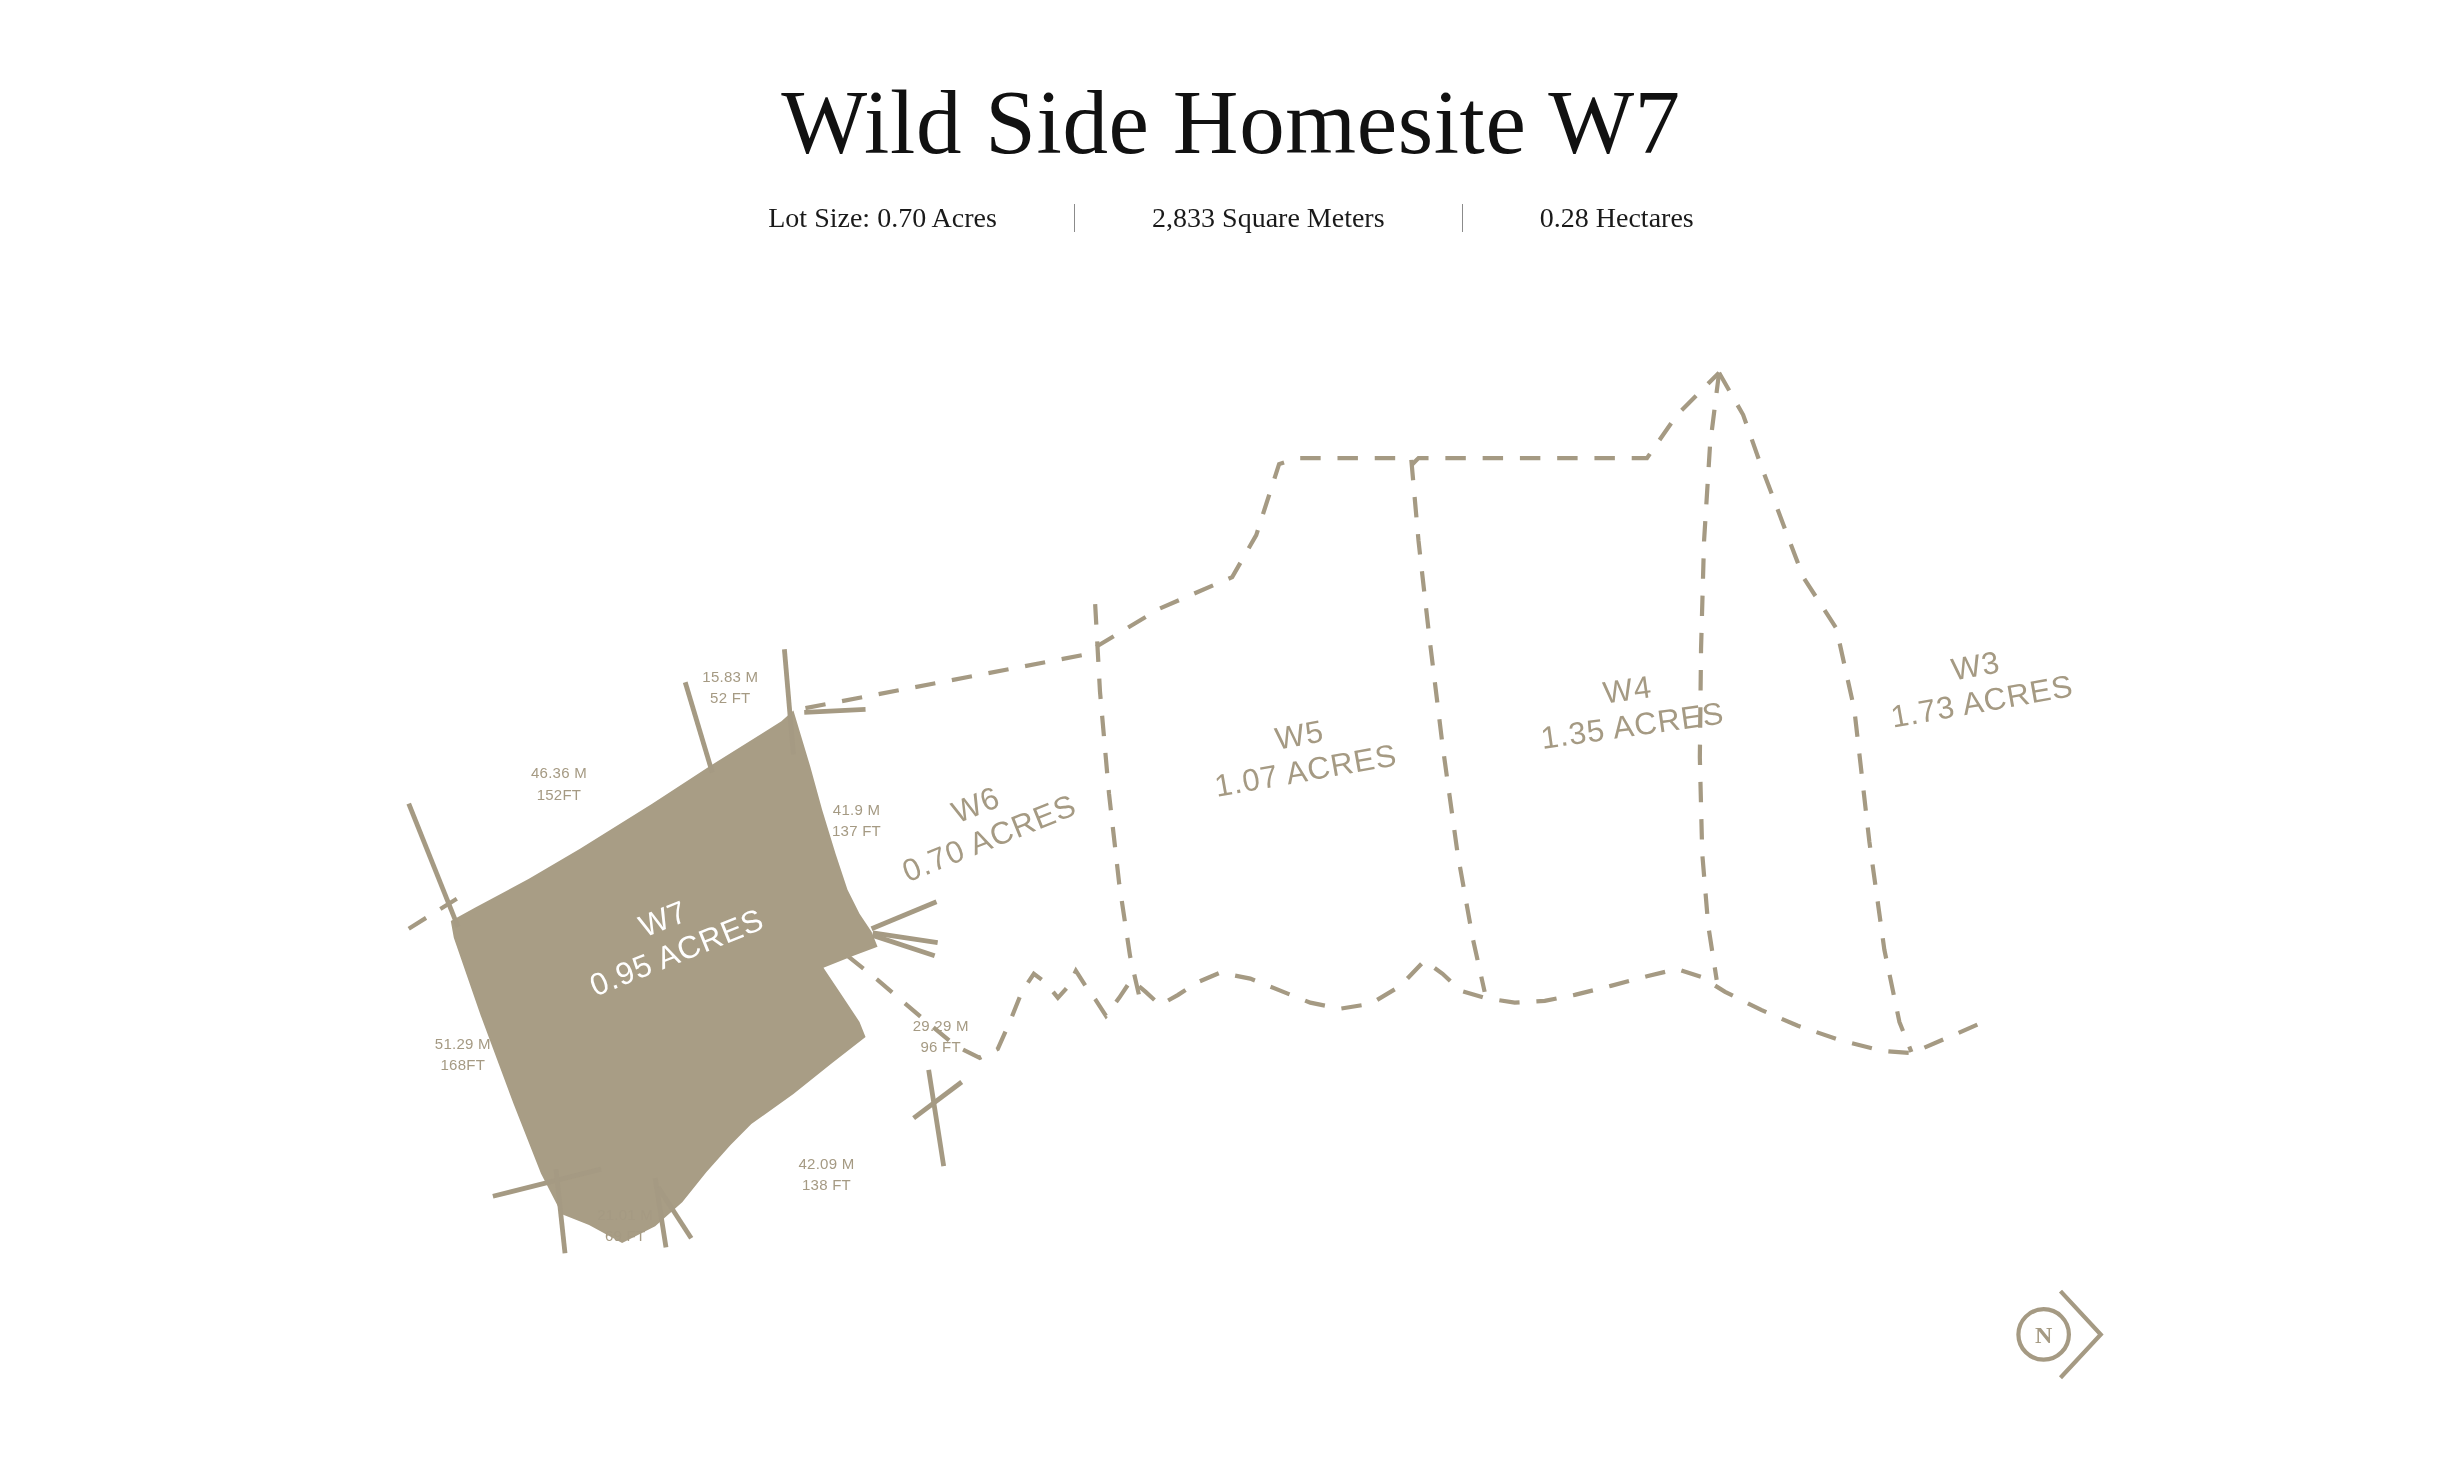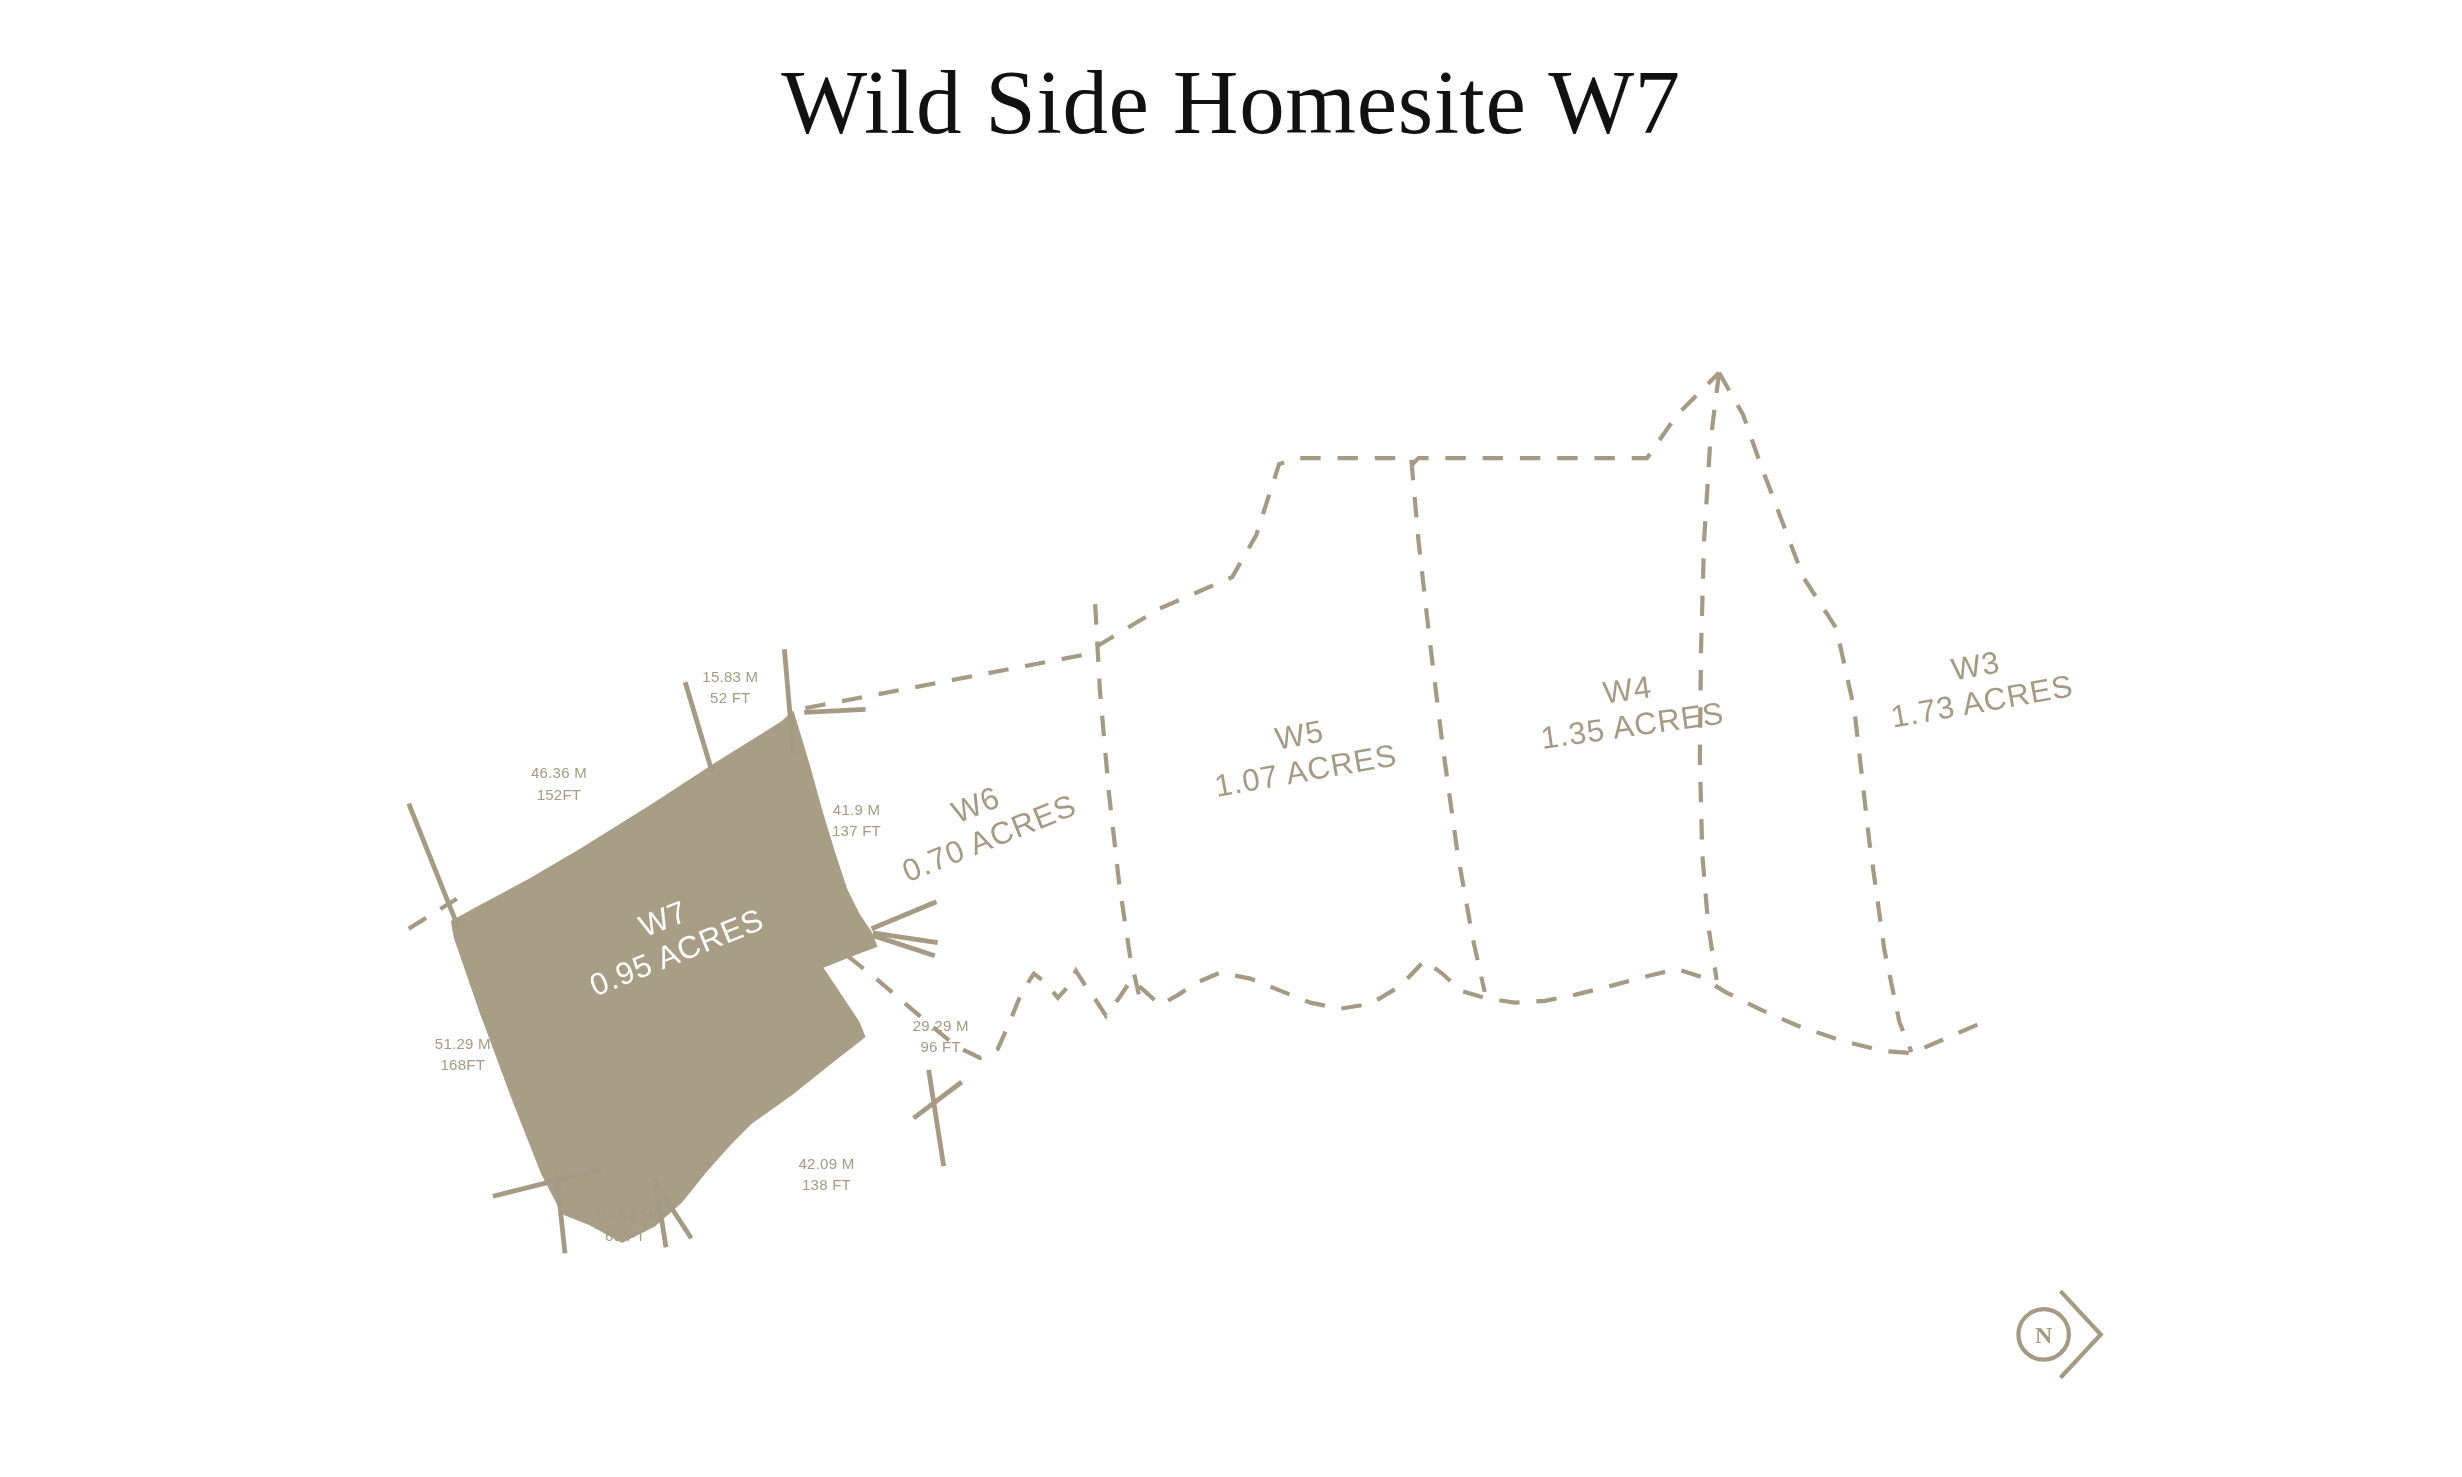--- a/index.html
+++ b/index.html
@@ -18,21 +18,21 @@
   
   #header {
     position: absolute;
     top: 0;
     left: 0;
     width: 2462px;
     text-align: center;
   }
   #map-title {
     margin: 0;
-    padding-top: 57px;
+    padding-top: 77px;
     font-family: "Liberation Serif", serif;
     font-size: 91px;
     font-weight: 400;
     letter-spacing: 0.6px;
     color: #111111;
     line-height: 1.0;
   }
   #subtitle-row {
     margin-top: 34px;
     display: flex;
@@ -95,20 +95,27 @@
     font-size: 40px;
     font-weight: 700;
     fill: #a59a83;
   }
 </style>
 </head>
 <body>
 
 <div id="header">
   <h1 id="map-title">Wild Side Homesite W7</h1>
+  <div id="subtitle-row">
+    <span class="subtitle-item">Lot Size: 0.70 Acres</span>
+    <span class="subtitle-divider"></span>
+    <span class="subtitle-item">2,833 Square Meters</span>
+    <span class="subtitle-divider"></span>
+    <span class="subtitle-item">0.28 Hectares</span>
+  </div>
 </div>
 
 <div id="map-canvas">
   <svg id="map-svg" viewBox="0 0 4096 2457" xmlns="http://www.w3.org/2000/svg">
 
     <g fill="none" stroke="#a59a83" stroke-width="7" stroke-linecap="butt" stroke-dasharray="34 28">
 
       <path d="M 1340,1178 L 1800,1090 L 1930,1012 L 2050,960 L 2090,890 L 2128,772 L 2160,762
                L 2330,762 L 2350,772 L 2360,762 L 2740,762 L 2790,690 L 2860,620"></path>
 

